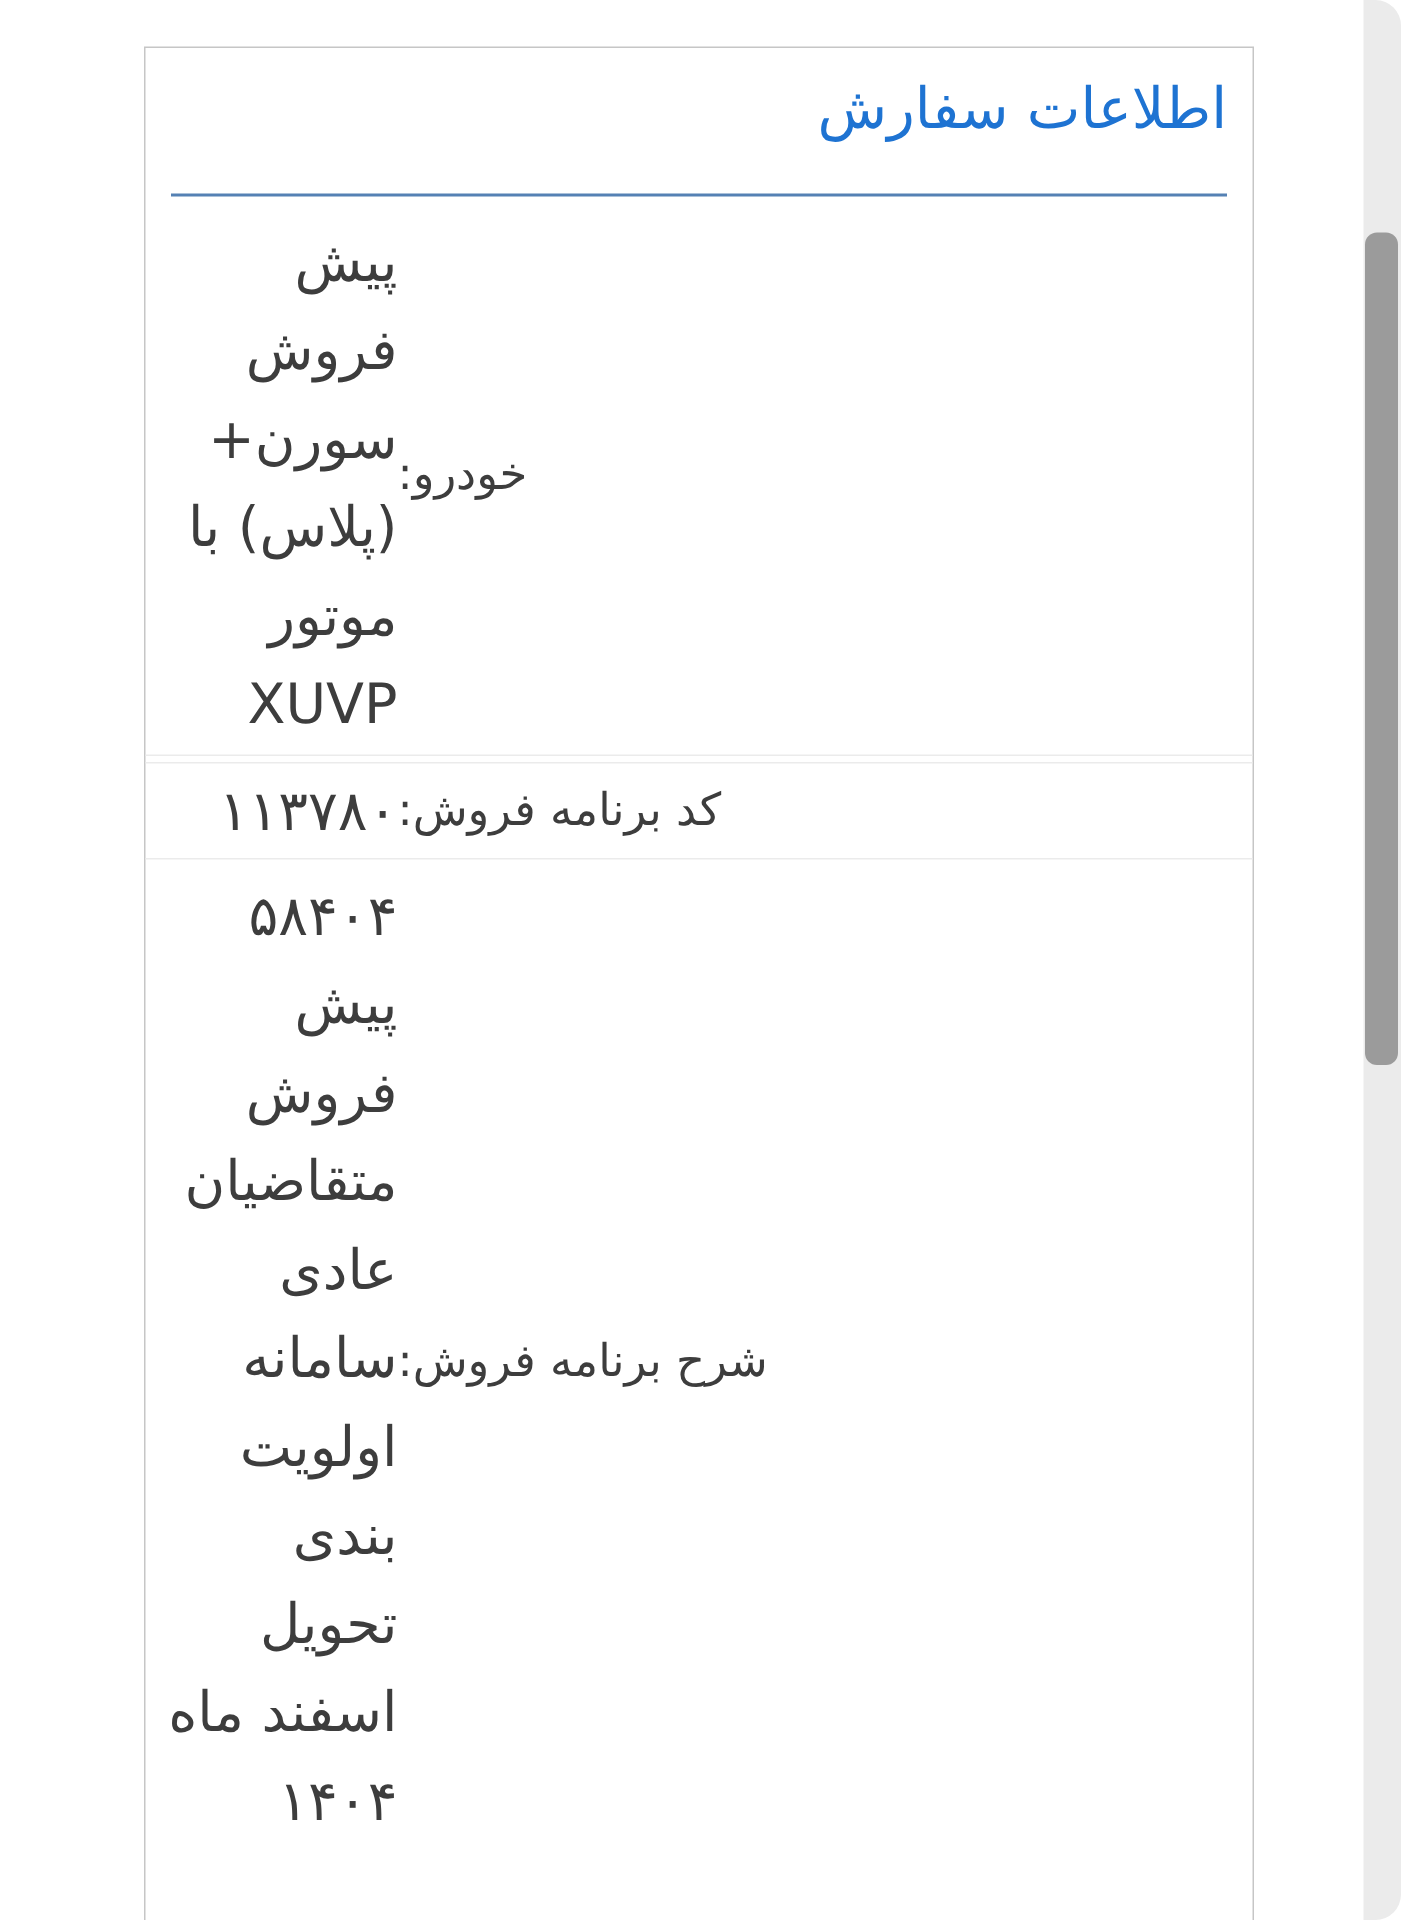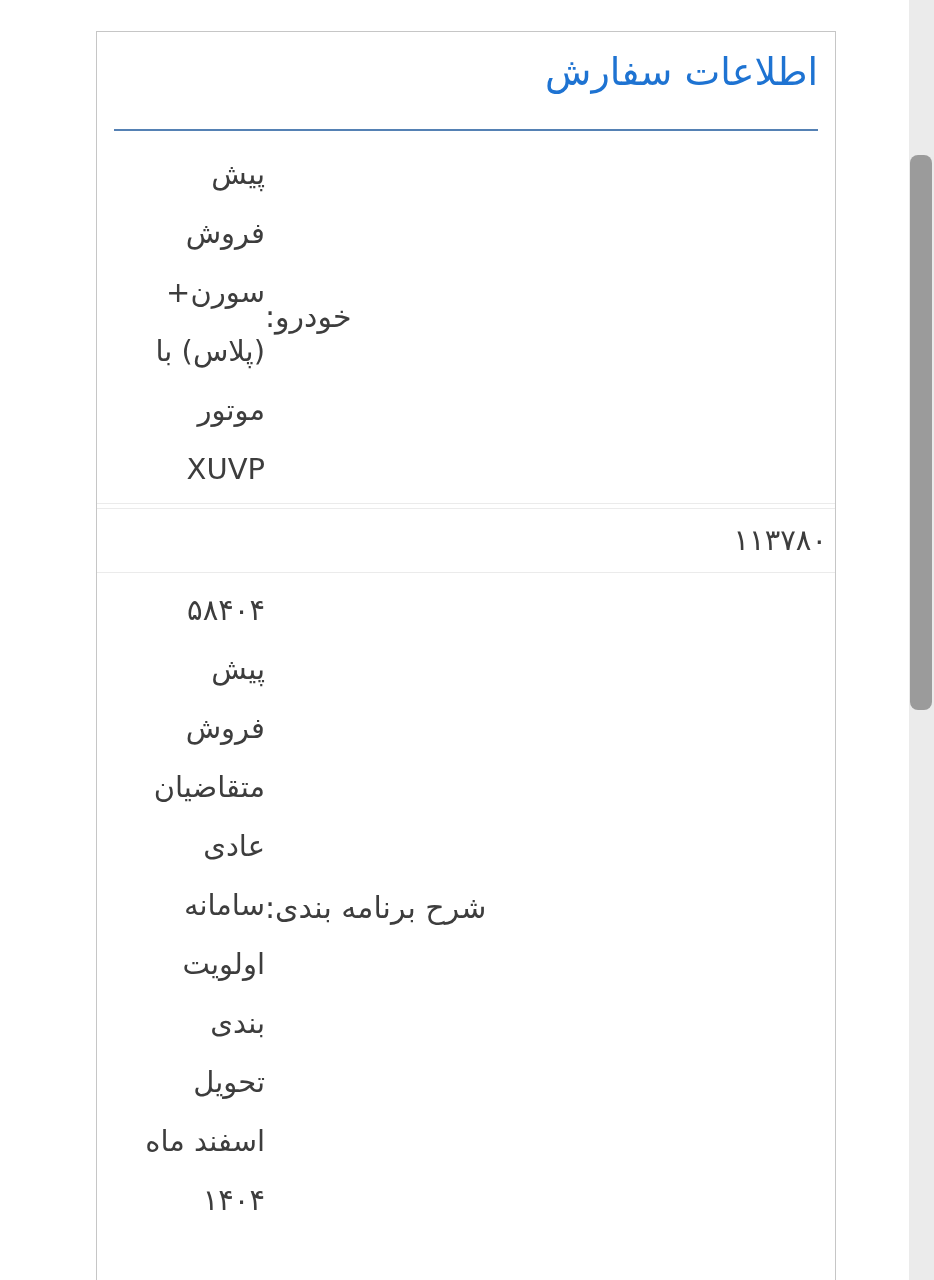--- a/index.html
+++ b/index.html
@@ -7,20 +7,21 @@
     width: 934px; height: 1280px;
     background: #ffffff;
     overflow: hidden;
     font-family: "DejaVu Sans", "Liberation Sans", sans-serif;
   }
   .viewport {
     position: relative;
     width: 934px; height: 1280px;
     background: #ffffff;
     overflow: hidden;
+    border-radius: 17px;
   }
 
   
   .scrollbar-track {
     position: absolute;
     top: 0; right: 0;
     width: 25px; height: 1280px;
     background: #ebebeb;
   }
   .scrollbar-thumb {
@@ -63,21 +64,21 @@
   .info-row + .info-row { border-top: 1px solid #ebebeb; }
   .cell-label {
     flex: 1;
     font-size: 30px;
     line-height: 1.4;
     text-align: left;
     color: #3d3d3d;
   }
   .cell-value {
     width: 160px;
-    font-size: 29px;
+    font-size: 37px;
     line-height: 59px;
     text-align: right;
     white-space: pre-line;
     color: #3d3d3d;
   }
   .row-car .cell-value { padding-top: 12px; padding-bottom: 2px; }
   .row-desc .cell-value { padding-top: 6px; padding-bottom: 10px; }
 </style>
 </head>
 <body>
@@ -99,25 +100,26 @@
 سورن+
 (پلاس) با
 موتور
 XUVP</div>
       </div>
 
       <div class="info-row">
       </div>
 
       <div class="info-row">
+        <div class="cell-label">کد برنامه فروش:</div>
         <div class="cell-value">۱۱۳۷۸۰</div>
       </div>
 
       <div class="info-row row-desc">
-        <div class="cell-label">شرح برنامه بندی:</div>
+        <div class="cell-label">شرح برنامه فروش:</div>
         <div class="cell-value">۵۸۴۰۴
 پیش
 فروش
 متقاضیان
 عادی
 سامانه
 اولویت
 بندی
 تحویل
 اسفند ماه

